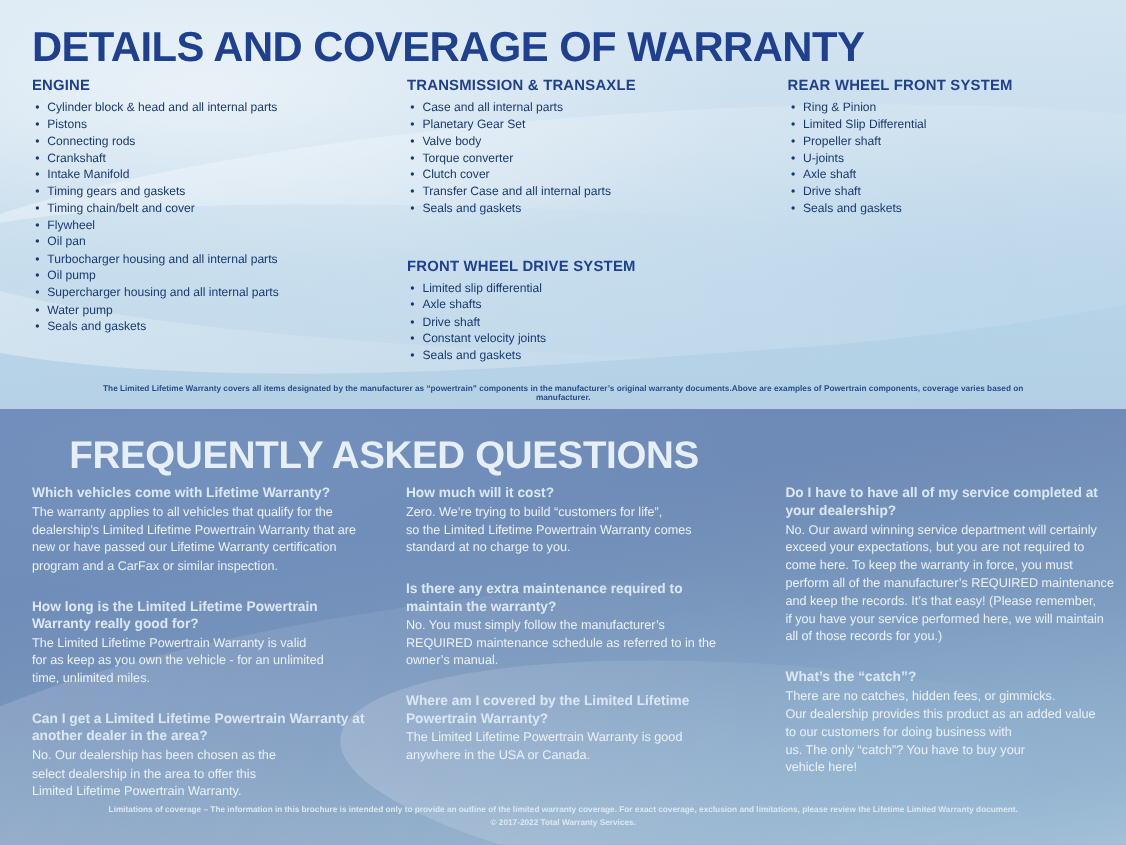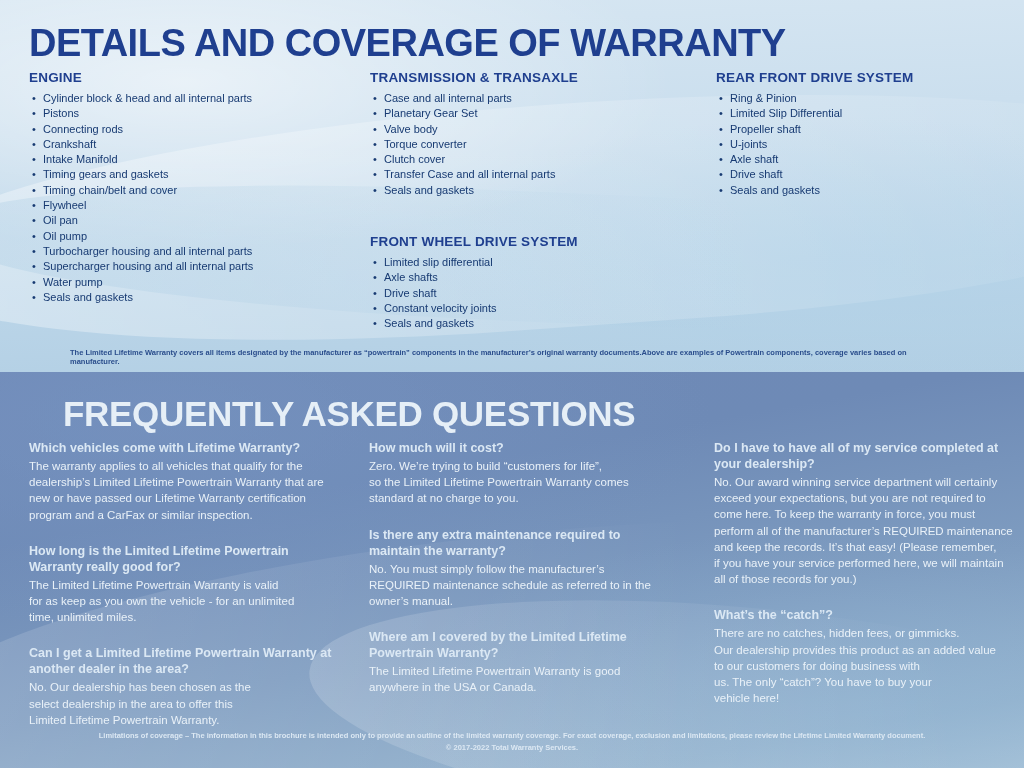--- a/index.html
+++ b/index.html
@@ -91,21 +91,21 @@
     position: absolute;
     left: 3px; top: 0;
     color: #173a72;
     font-size: 11px;
   }
 
   .top-footnote {
     position: absolute;
     top: 348px; left: 0;
     width: 1024px;
-    text-align: left;
+    text-align: center;
     font-size: 7.5px;
     font-weight: bold;
     color: #2a4d8c;
     z-index: 4;
     padding: 0 70px;
   }
 
   
   .bottom-section {
     position: absolute;
@@ -205,22 +205,22 @@
         <ul class="blk-list">
           <li>Cylinder block &amp; head and all internal parts</li>
           <li>Pistons</li>
           <li>Connecting rods</li>
           <li>Crankshaft</li>
           <li>Intake Manifold</li>
           <li>Timing gears and gaskets</li>
           <li>Timing chain/belt and cover</li>
           <li>Flywheel</li>
           <li>Oil pan</li>
+          <li>Turbocharger housing and all internal parts</li>
           <li>Oil pump</li>
-          <li>Turbocharger housing and all internal parts</li>
           <li>Supercharger housing and all internal parts</li>
           <li>Water pump</li>
           <li>Seals and gaskets</li>
         </ul>
       </div>
 
       <div class="col col-2">
         <div class="blk-head">TRANSMISSION &amp; TRANSAXLE</div>
         <ul class="blk-list">
           <li>Case and all internal parts</li>
@@ -236,21 +236,21 @@
         <ul class="blk-list">
           <li>Limited slip differential</li>
           <li>Axle shafts</li>
           <li>Drive shaft</li>
           <li>Constant velocity joints</li>
           <li>Seals and gaskets</li>
         </ul>
       </div>
 
       <div class="col col-3">
-        <div class="blk-head">REAR FRONT DRIVE SYSTEM</div>
+        <div class="blk-head">REAR WHEEL FRONT SYSTEM</div>
         <ul class="blk-list">
           <li>Ring &amp; Pinion</li>
           <li>Limited Slip Differential</li>
           <li>Propeller shaft</li>
           <li>U-joints</li>
           <li>Axle shaft</li>
           <li>Drive shaft</li>
           <li>Seals and gaskets</li>
         </ul>
       </div>

